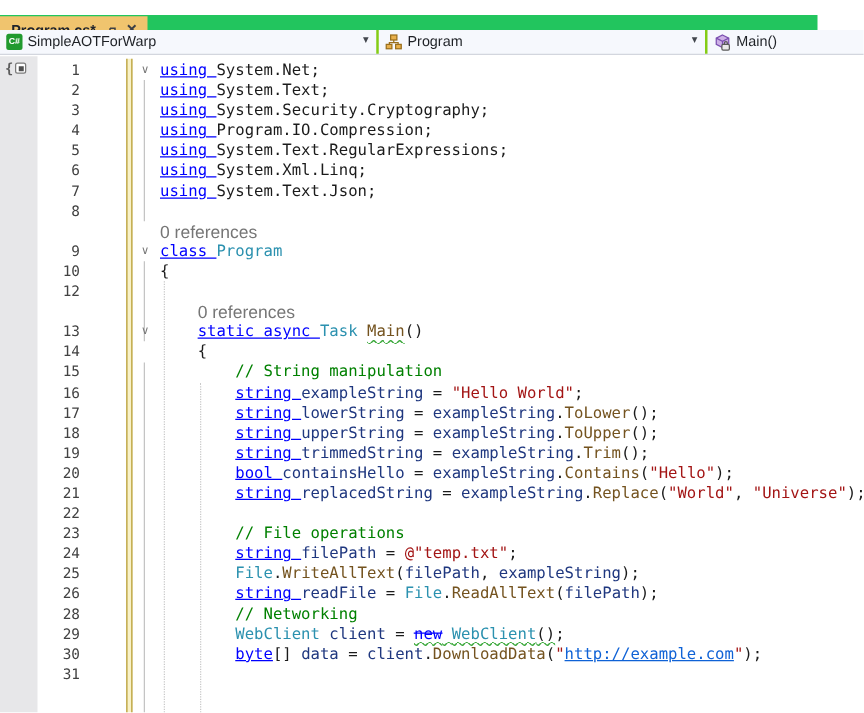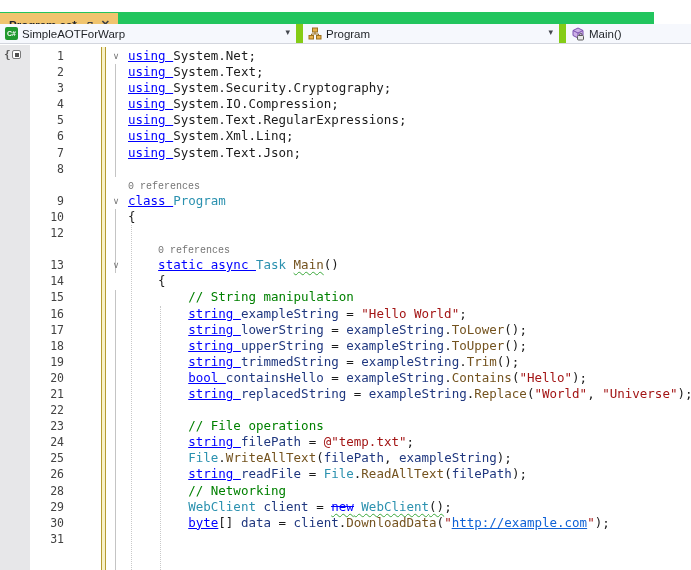--- a/index.html
+++ b/index.html
@@ -9,21 +9,21 @@
   
   #tabstrip { position:absolute; left:0; top:12px; width:654px; height:24px; background:#22c55e; }
   #tabstrip .amber-line { position:absolute; left:0; bottom:0; width:100%; height:2px; background:#f0c46e; }
   .doc-tab { position:absolute; left:0; top:1px; height:23px; background:#f0c46e; display:flex; align-items:center; padding:0 8px 0 9px; gap:7px; }
   .doc-tab .title { font-size:11.5px; font-weight:bold; color:#20242c; }
   .doc-tab .tabicon { color:#3c3f45; display:flex; align-items:center; cursor:pointer; }
   .doc-tab .close { font-size:11px; font-weight:bold; color:#3c3f45; line-height:1; }
 
   
   #navbar { position:absolute; left:0; top:24px; width:691px; height:20px; background:#f6f8fd; border-bottom:1px solid #d3d6de; display:flex; }
-  .nav-seg { position:relative; height:100%; display:flex; align-items:center; gap:4px; padding-left:5px; border-right:7px solid #84cc16; }
+  .nav-seg { position:relative; height:100%; display:flex; align-items:center; gap:4px; padding-left:5px; border-right:2px solid #84cc16; }
   .nav-seg .label { font-size:11.5px; color:#1e2126; }
   .nav-seg .chev { position:absolute; right:6px; top:3px; font-family:"DejaVu Sans",sans-serif; font-size:9px; color:#43474e; }
   #nav-project { width:303px; }
   #nav-type { width:263px; }
   #nav-member { flex:1; border-right:none; }
   .csproj-badge { width:13px; height:13px; background:#219a2f; border-radius:2px; color:#fff; font-size:7px; font-weight:bold; display:flex; align-items:center; justify-content:center; }
 
   
   #editor { position:absolute; left:0; top:45px; width:691px; height:525px; background:#fff; }
   #glyph-margin { position:absolute; left:0; top:0; bottom:0; width:30px; background:#e7e7e9; }
@@ -44,21 +44,21 @@
   .src { position:absolute; left:128px; top:0; white-space:pre; font-family:"DejaVu Sans Mono",monospace; font-size:12.5px; line-height:16.1px; }
 
   
   .kw  { color:#0000ff;text-decoration:underline; }
   .ty  { color:#2b91af; }
   .str { color:#a31515; }
   .com { color:#008000; }
   .var { color:#1f377f; }
   .me  { color:#74531f; }
   .pl  { color:#1b1b1b; }
-  .cl  { color:#767676; font-family:Liberation Mono, monospace; font-size:10px; }
+  .cl  { color:#767676; font-family:Liberation Sans, sans-serif; font-size:14px; }
   .sqg { text-decoration-line:underline; text-decoration-style:wavy; text-decoration-color:#3aa83a; text-decoration-thickness:1px; text-underline-offset:2px; }
   .sqp { text-decoration-line:underline; text-decoration-style:wavy; text-decoration-color:#b15ac4; text-decoration-thickness:1px; text-underline-offset:2px; }
   .strike { position:relative; }
   .strike::after { content:""; position:absolute; left:0; right:0; top:7px; border-top:1.5px solid currentColor; }
   .link { color:#0f62d6; text-decoration-line:underline; text-decoration-style:solid; text-decoration-color:#0f62d6; }
   .str.link { text-decoration-line:underline; }
 </style>
 </head>
 <body>
 
@@ -134,21 +134,21 @@
         <div class="row">
           <span class="ln">2</span>
           <code class="src"><span class="kw">using </span><span class="pl">System.Text;</span></code>
         </div>
         <div class="row">
           <span class="ln">3</span>
           <code class="src"><span class="kw">using </span><span class="pl">System.Security.Cryptography;</span></code>
         </div>
         <div class="row">
           <span class="ln">4</span>
-          <code class="src"><span class="kw">using </span><span class="pl">System.IO.Compression;</span></code>
+          <code class="src"><span class="kw">using </span><span class="pl">Program.IO.Compression;</span></code>
         </div>
         <div class="row">
           <span class="ln">5</span>
           <code class="src"><span class="kw">using </span><span class="pl">System.Text.RegularExpressions;</span></code>
         </div>
         <div class="row">
           <span class="ln">6</span>
           <code class="src"><span class="kw">using </span><span class="pl">System.Xml.Linq;</span></code>
         </div>
         <div class="row">

